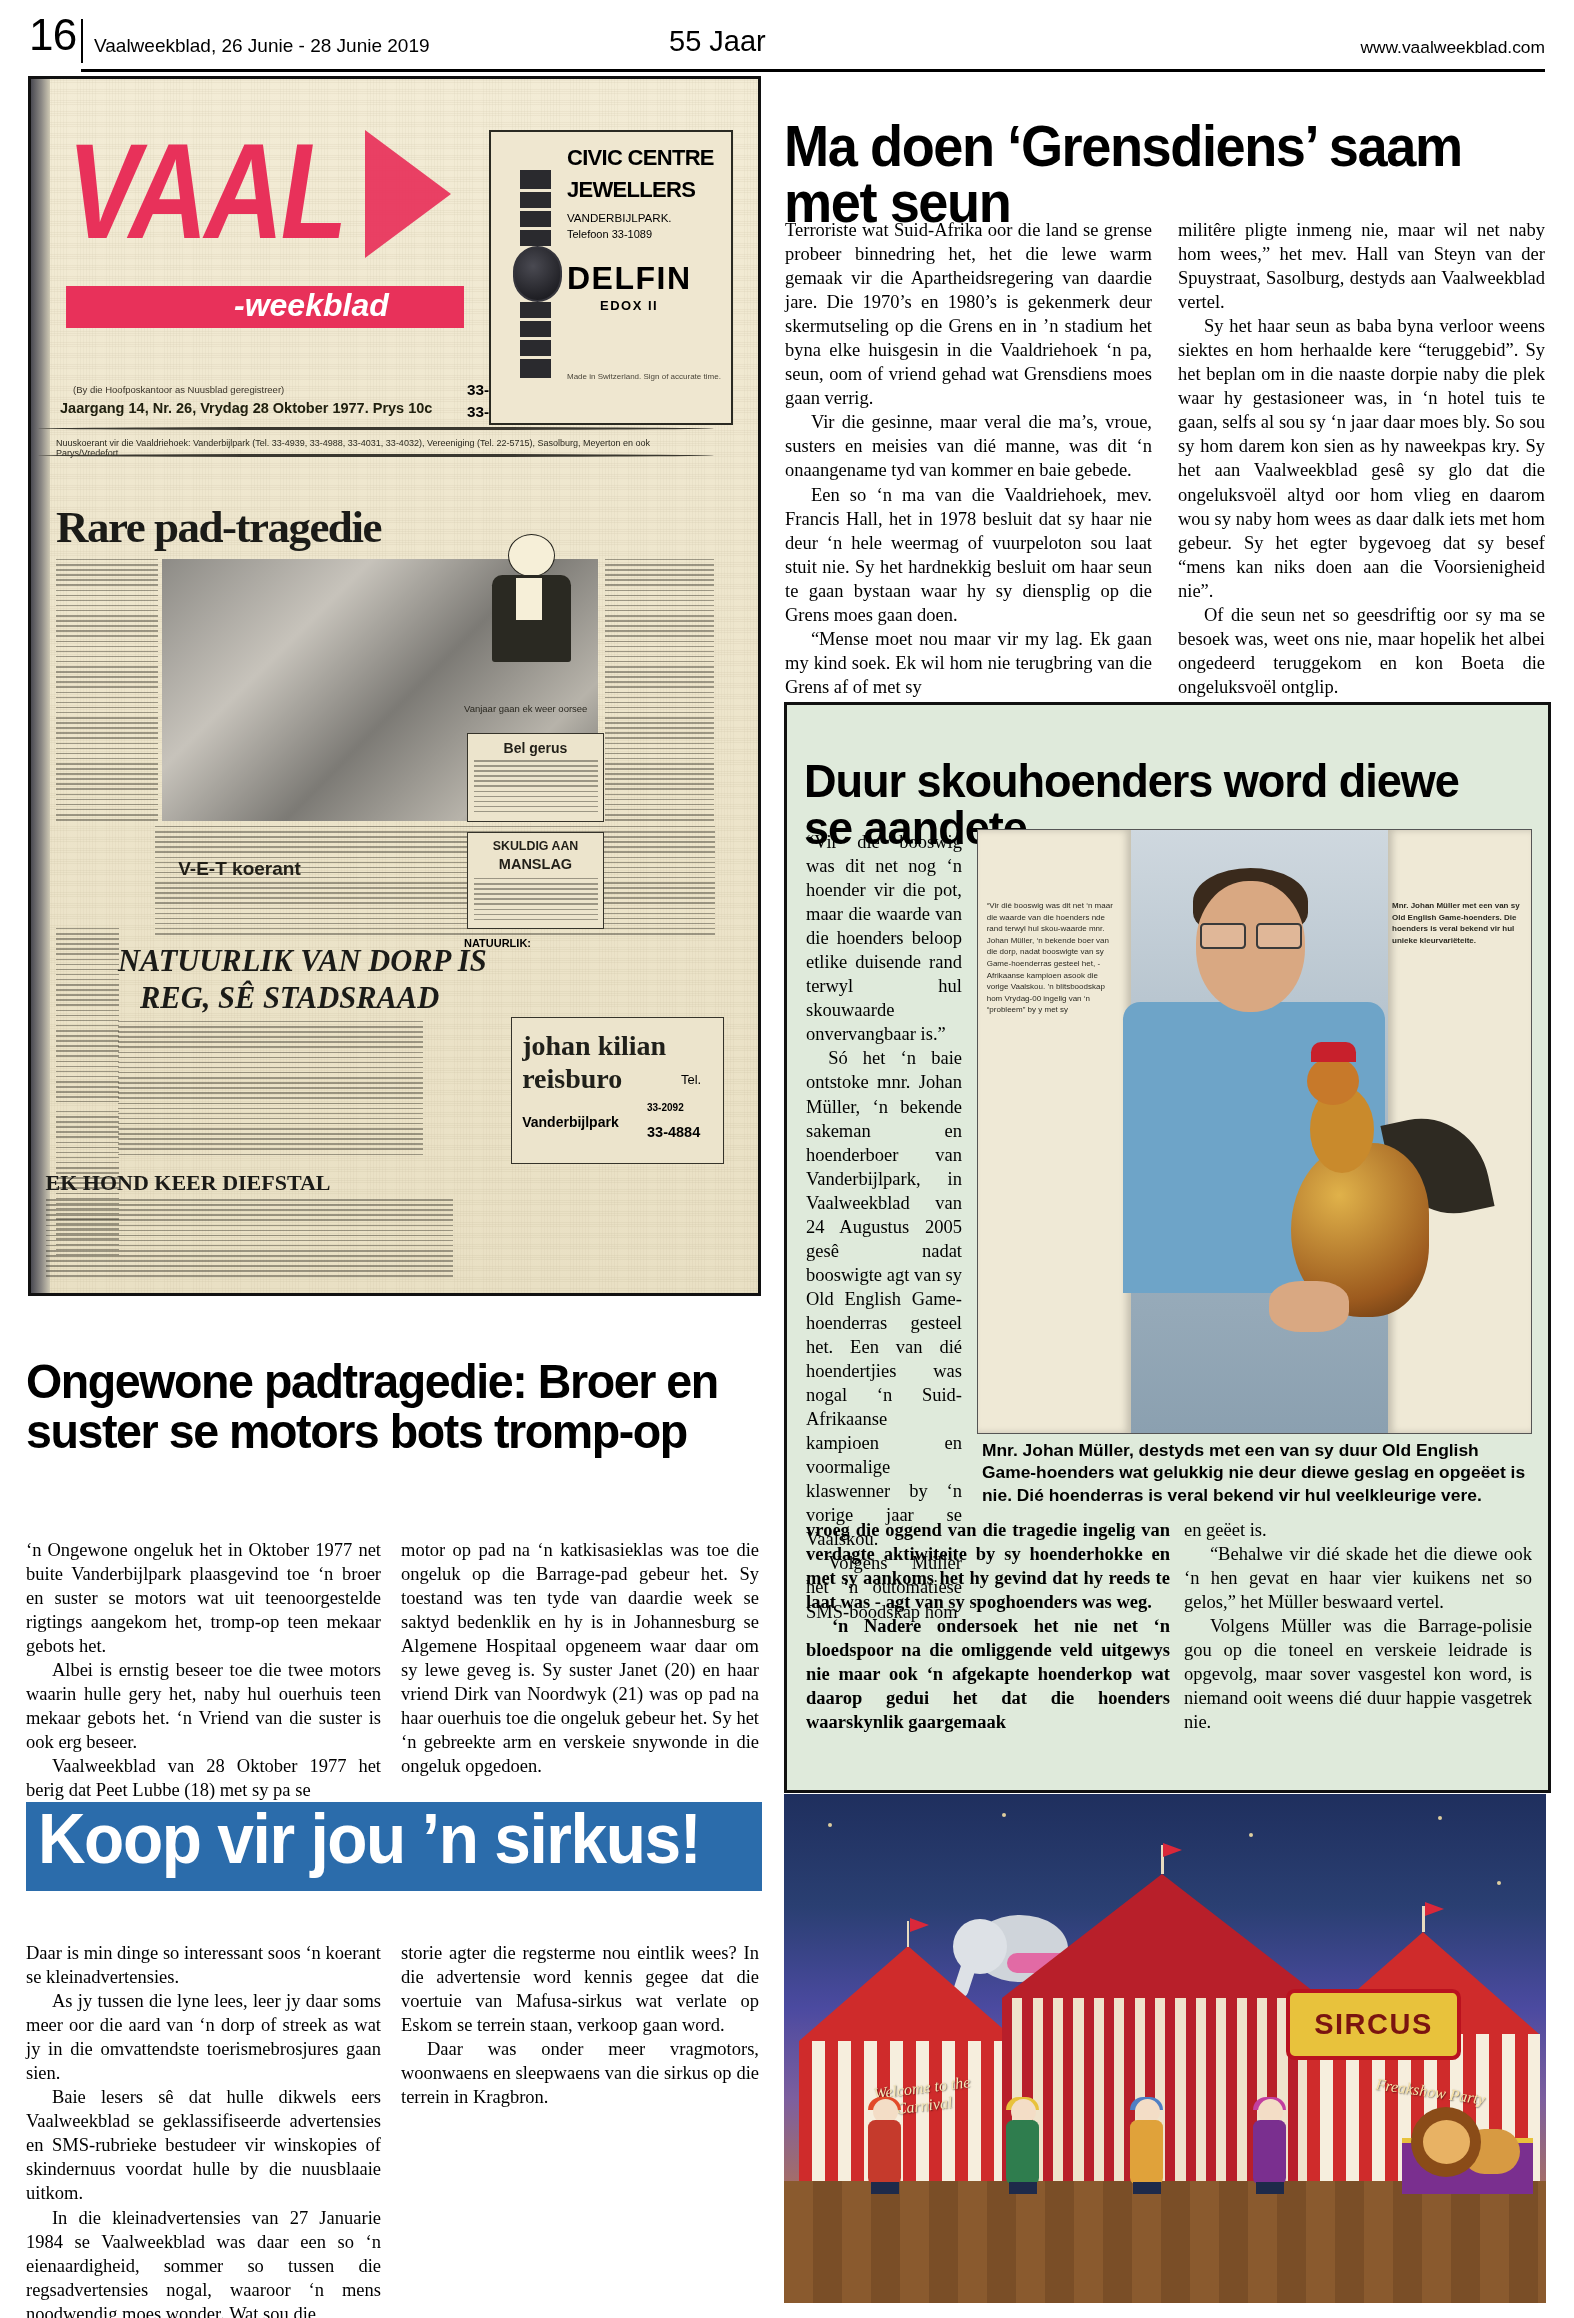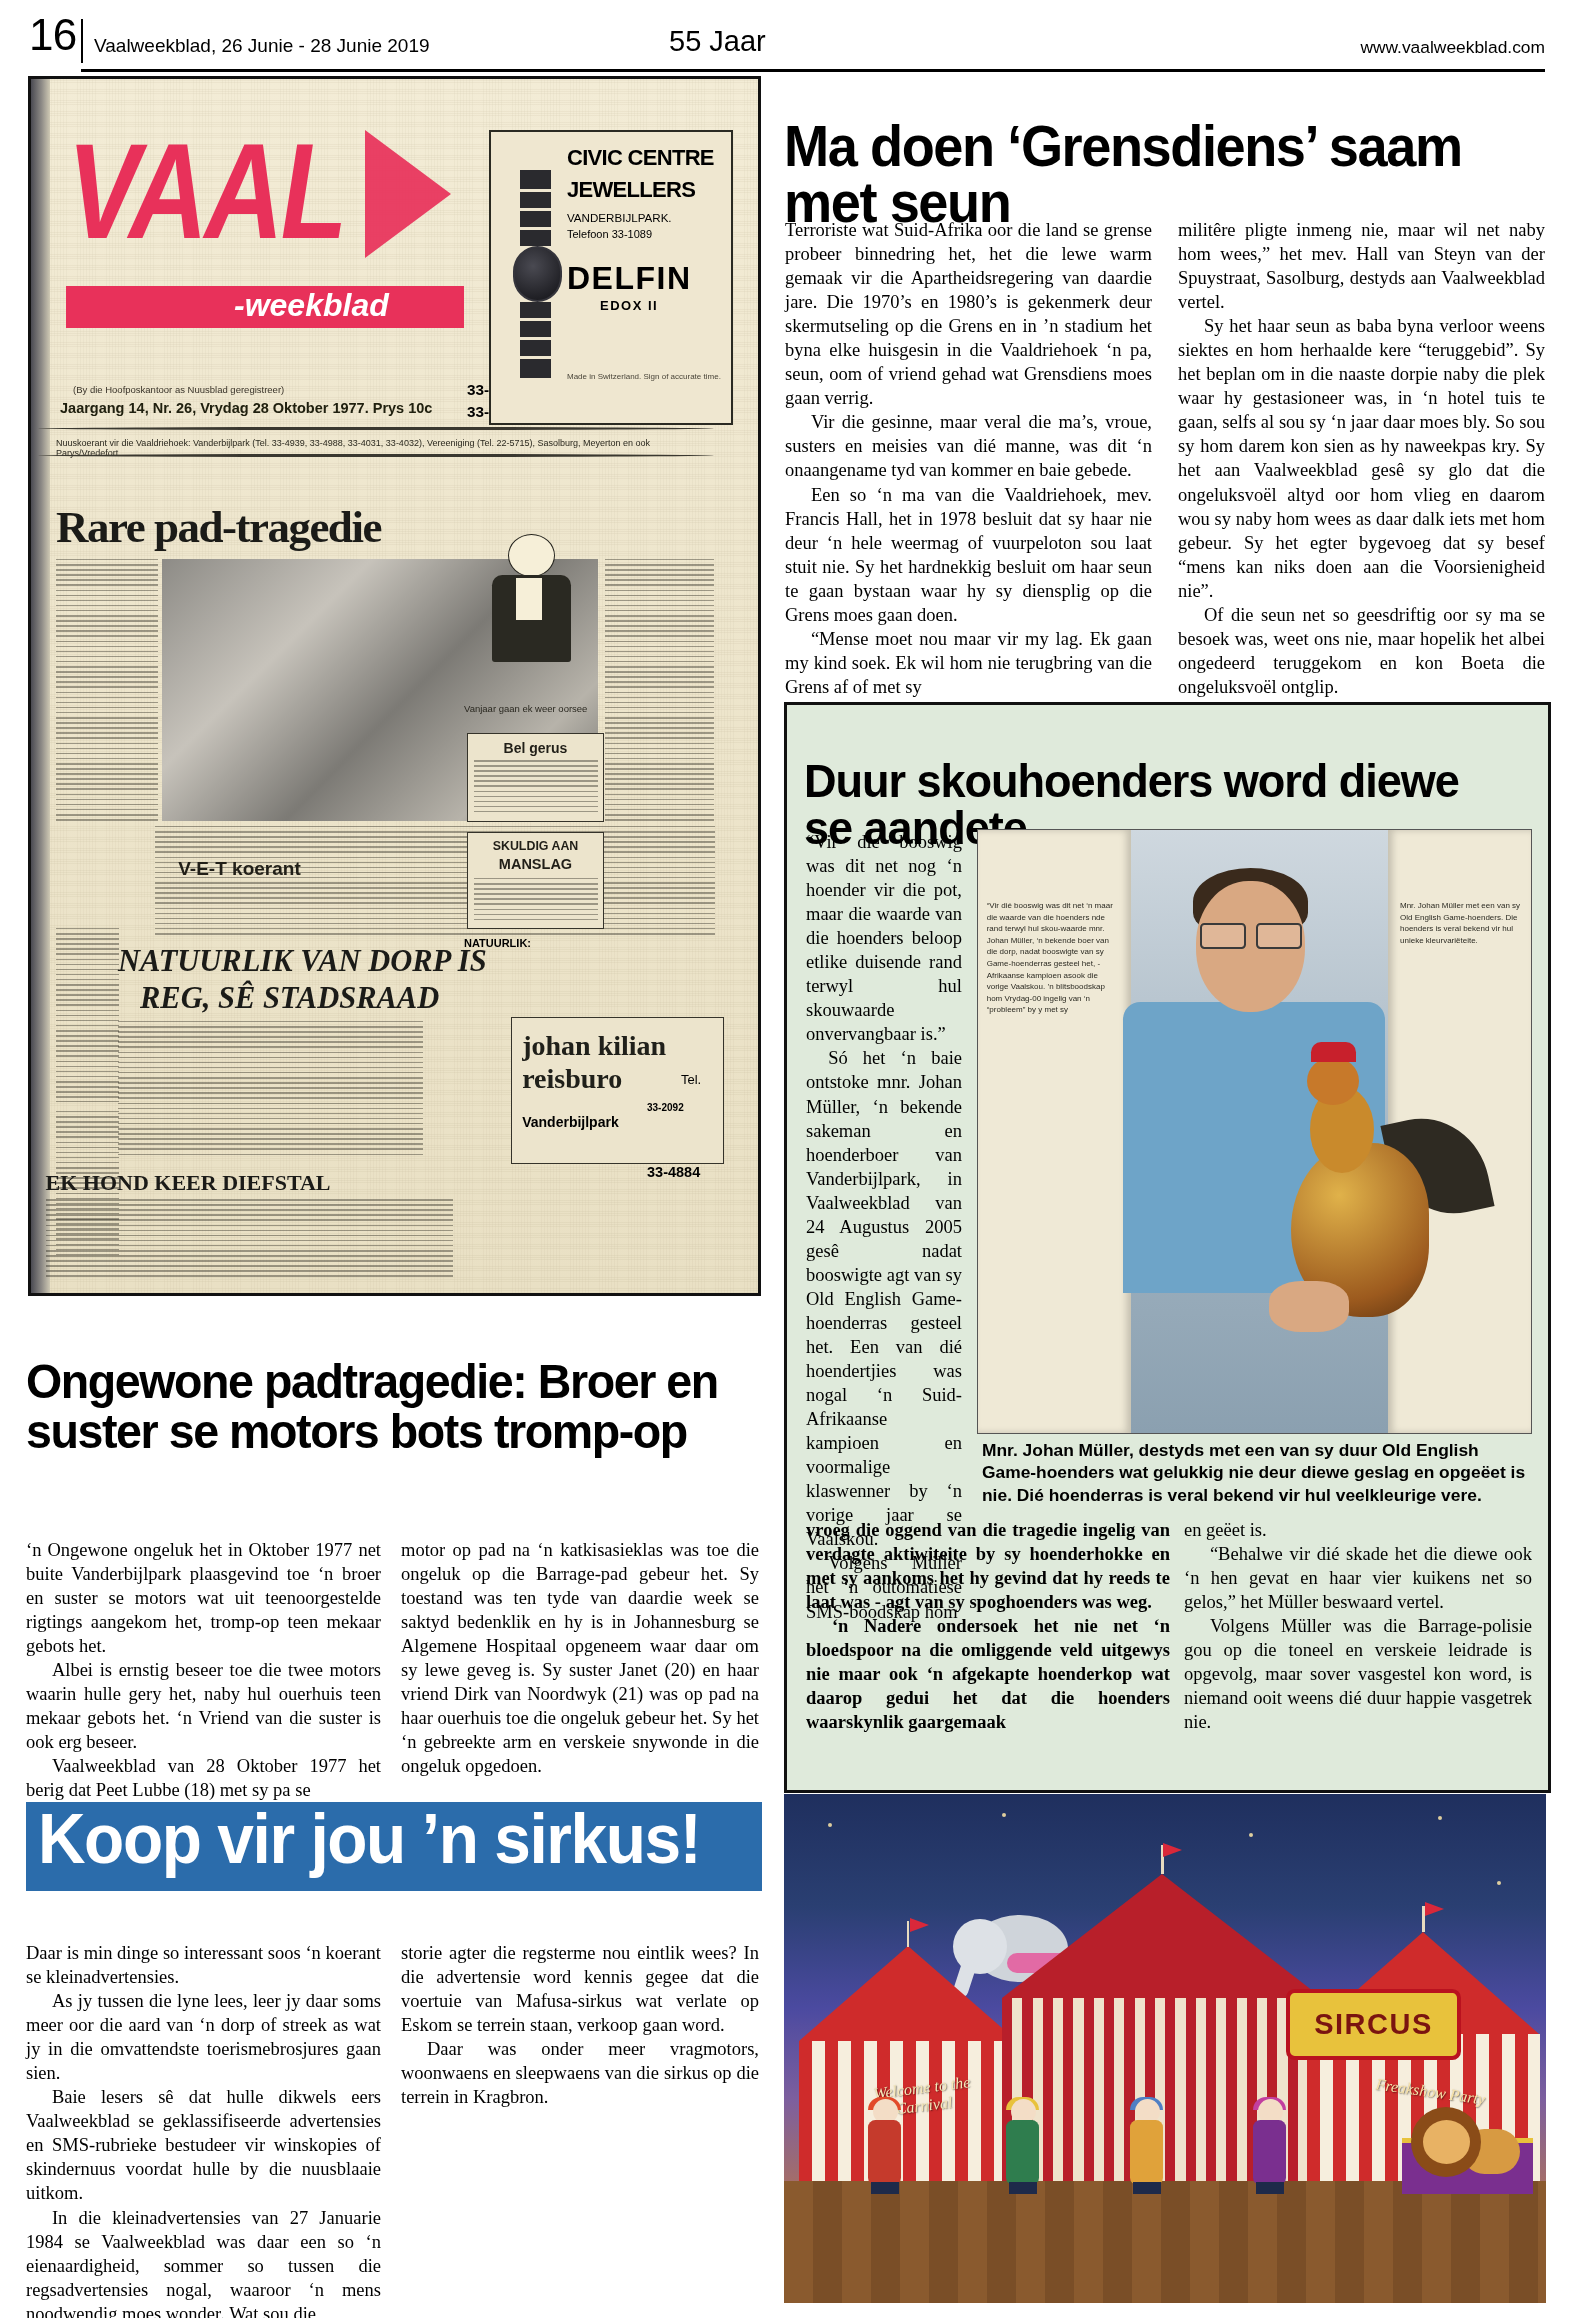--- a/index.html
+++ b/index.html
@@ -62,21 +62,21 @@
   .clip-head2{position:absolute;left:16px;top:923px;font-family:"Liberation Serif",serif;font-weight:bold;font-size:22px;color:#1b1b18;}
   .greybox{position:absolute;background:repeating-linear-gradient(180deg,rgba(40,38,30,.55) 0 1.5px,rgba(255,255,255,0) 1.5px 5.1px);opacity:.75;}
   .adbox{position:absolute;border:1.5px solid #35332a;background:#ece4cc;}
   .adbox .t{font-family:"Liberation Sans",sans-serif;font-weight:bold;text-align:center;color:#211f18;}
   .kilian{position:absolute;left:480px;top:938px;width:211px;height:145px;border:1.5px solid #35332a;background:#ece4cc;}
   .kilian .n1{position:absolute;left:10.2px;top:11.6px;font-family:"Liberation Serif",serif;font-weight:bold;font-size:28px;color:#20201a;}
   .kilian .n2{position:absolute;left:10.2px;top:45px;font-family:"Liberation Serif",serif;font-weight:bold;font-size:28px;color:#20201a;}
   .kilian .n3{position:absolute;left:169px;top:54px;font-family:"Liberation Sans",sans-serif;font-size:13px;}
   .kilian .n4{position:absolute;left:10.2px;top:96px;font-family:"Liberation Sans",sans-serif;font-weight:bold;font-size:14px;}
   .kilian .n5{position:absolute;left:135px;top:84px;font-family:"Liberation Sans",sans-serif;font-weight:bold;font-size:10px;text-align:center;}
-  .kilian .n6{position:absolute;left:135px;top:106px;font-family:"Liberation Sans",sans-serif;font-weight:bold;font-size:14.5px;margin-top:40px;}
+  .kilian .n6{position:absolute;left:135px;top:106px;font-family:"Liberation Sans",sans-serif;font-weight:bold;font-size:14.5px;}
   .cartoon{position:absolute;left:436px;top:451px;width:131px;height:167px;}
   .cart-head{position:absolute;left:41px;top:4.4px;width:45px;height:41px;border-radius:50%;background:#f6efd8;border:1.5px solid #25241e;}
   .cart-body{position:absolute;left:25px;top:45px;width:79px;height:87px;background:#2a2922;border-radius:10.2px 10.2px 2.9px 2.9px;}
   .cart-shirt{position:absolute;left:49px;top:48px;width:26px;height:42px;background:#f6efd8;}
 
   
   .art1-head{position:absolute;left:784px;top:81px;width:763px;font-family:"Liberation Sans",sans-serif;font-weight:bold;
      font-size:57px;line-height:.98;letter-spacing:-1.5px;transform:scaleX(.95);transform-origin:left top;}
   .art1-c1{position:absolute;left:785px;top:218px;width:367px;}
   .art1-c2{position:absolute;left:1178px;top:218px;width:367px;}
@@ -284,21 +284,21 @@
       <p class="first">“Vir die booswig was dit net nog ‘n hoender vir die pot, maar die waarde van die hoenders beloop etlike duisende rand terwyl hul skouwaarde onvervangbaar is.”</p>
       <p>Só het ‘n baie ontstoke mnr. Johan Müller, ‘n bekende sakeman en hoenderboer van Vanderbijlpark, in Vaalweekblad van 24 Augustus 2005 gesê nadat booswigte agt van sy Old English Game-hoenderras gesteel het. Een van dié hoendertjies was nogal ‘n Suid-Afrikaanse kampioen en voormalige klaswenner by ‘n vorige jaar se Vaalskou.</p>
       <p>Volgens Müller het ‘n outomatiese SMS-boodskap hom</p>
     </div>
 
     <div class="art2-photo">
       <div class="ph-clip">
         <div class="ph-oldpaper"></div>
         <div class="ph-txt" style="left:8.7px;top:70px;width:135px;">“Vir dié booswig was dit net ‘n maar die waarde van die hoenders nde rand terwyl hul skou-waarde mnr. Johan Müller, ‘n bekende boer van die dorp, nadat booswigte van sy Game-hoenderras gesteel het, -Afrikaanse kampioen asook die vorige Vaalskou. ’n blitsboodskap hom Vrydag-00 ingelig van ‘n “probleem” by y met sy</div>
         <div class="ph-oldpaper2"></div>
-        <div class="ph-txt" style="right:3px;top:70px;width:128px;font-weight:normal;">Mnr. Johan Müller met een van sy Old English Game-hoenders. Die hoenders is veral bekend vir hul unieke kleurvariëteite.</div>
+        <div class="ph-txt" style="right:11px;top:70px;width:128px;font-weight:bold;">Mnr. Johan Müller met een van sy Old English Game-hoenders. Die hoenders is veral bekend vir hul unieke kleurvariëteite.</div>
 
         <div class="ph-shirt"></div>
         <div class="ph-arm" style="left:154px;"></div>
         <div class="ph-arm" style="left:327px;"></div>
         <div class="ph-man-hair"></div>
         <div class="ph-man-head"></div>
         <div class="ph-glasses">
           <div class="lens" style="left:0;"></div>
             <div class="lens" style="right:0;"></div>
         </div>

